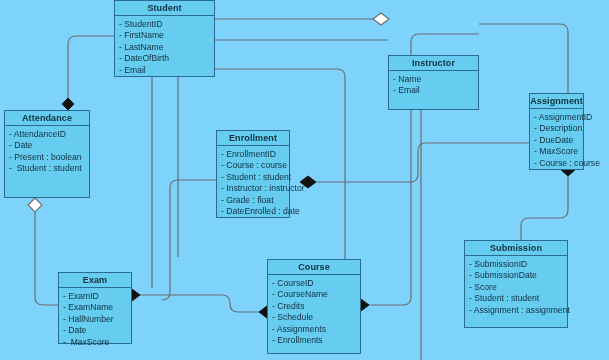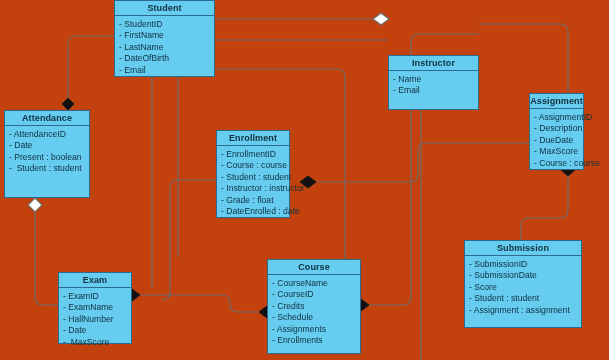--- a/index.html
+++ b/index.html
@@ -4,21 +4,21 @@
 <style>
   html, body {
     margin: 0;
     padding: 0;
     background: #ffffff;
   }
   #canvas {
     position: relative;
     width: 609px;
     height: 360px;
-    background: #c2410c;
+    background: #7dd3fc;
     font-family: "Liberation Sans", sans-serif;
     overflow: hidden;
   }
   #edges {
     position: absolute;
     left: 0;
     top: 0;
     width: 609px;
     height: 360px;
   }
@@ -148,21 +148,21 @@
     <div class="uml-attrs">
       <div class="uml-attr">- EnrollmentID</div>
       <div class="uml-attr">- Course : course</div>
       <div class="uml-attr">- Student : student</div>
       <div class="uml-attr">- Instructor : instructor</div>
       <div class="uml-attr">- Grade : float</div>
       <div class="uml-attr">- DateEnrolled : date</div>
     </div>
   </div>
 
-  <div class="uml-class" style="left:464px; top:240px; width:118px; height:88px;">
+  <div class="uml-class" style="left:464px; top:240px; width:104px; height:88px;">
     <div class="uml-title">Submission</div>
     <div class="uml-attrs">
       <div class="uml-attr">- SubmissionID</div>
       <div class="uml-attr">- SubmissionDate</div>
       <div class="uml-attr">- Score</div>
       <div class="uml-attr">- Student : student</div>
       <div class="uml-attr">- Assignment : assignment</div>
     </div>
   </div>
 
@@ -173,22 +173,22 @@
       <div class="uml-attr">- ExamName</div>
       <div class="uml-attr">- HallNumber</div>
       <div class="uml-attr">- Date</div>
       <div class="uml-attr">-  MaxScore</div>
     </div>
   </div>
 
   <div class="uml-class" style="left:267px; top:259px; width:94px; height:95px;">
     <div class="uml-title">Course</div>
     <div class="uml-attrs">
+      <div class="uml-attr">- CourseID</div>
       <div class="uml-attr">- CourseName</div>
-      <div class="uml-attr">- CourseID</div>
       <div class="uml-attr">- Credits</div>
       <div class="uml-attr">- Schedule</div>
       <div class="uml-attr">- Assignments</div>
       <div class="uml-attr">- Enrollments</div>
     </div>
   </div>
 
 </div>
 
 </body></html>

